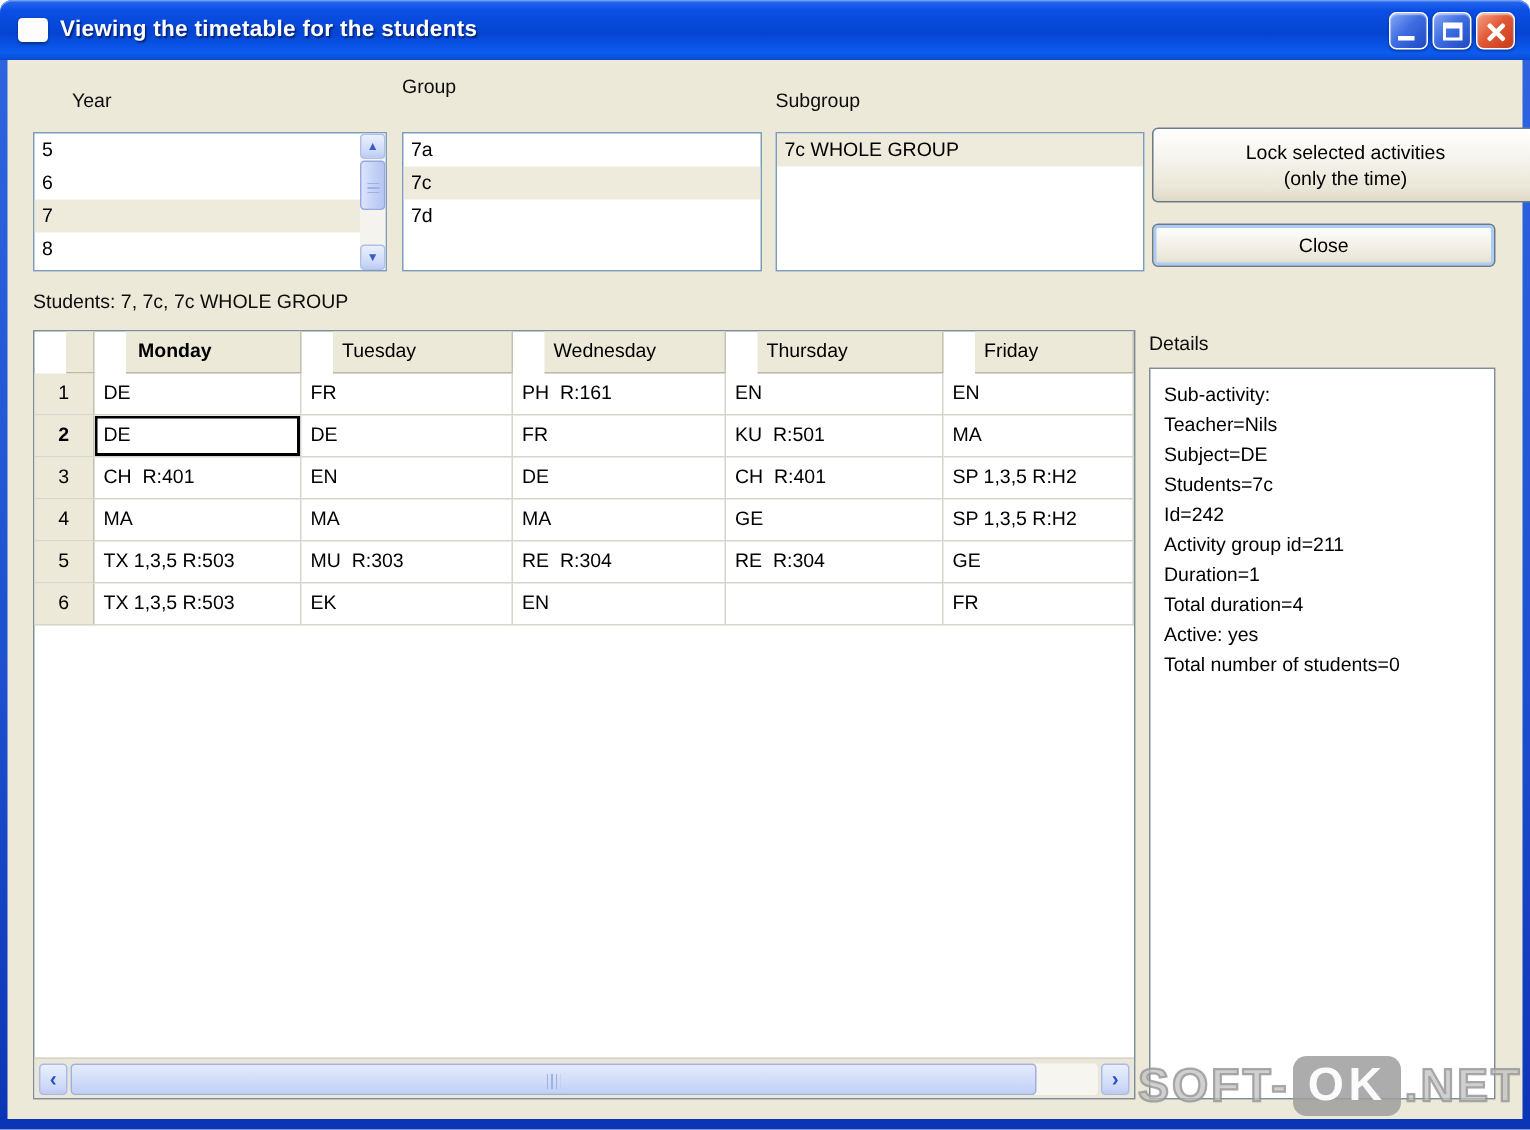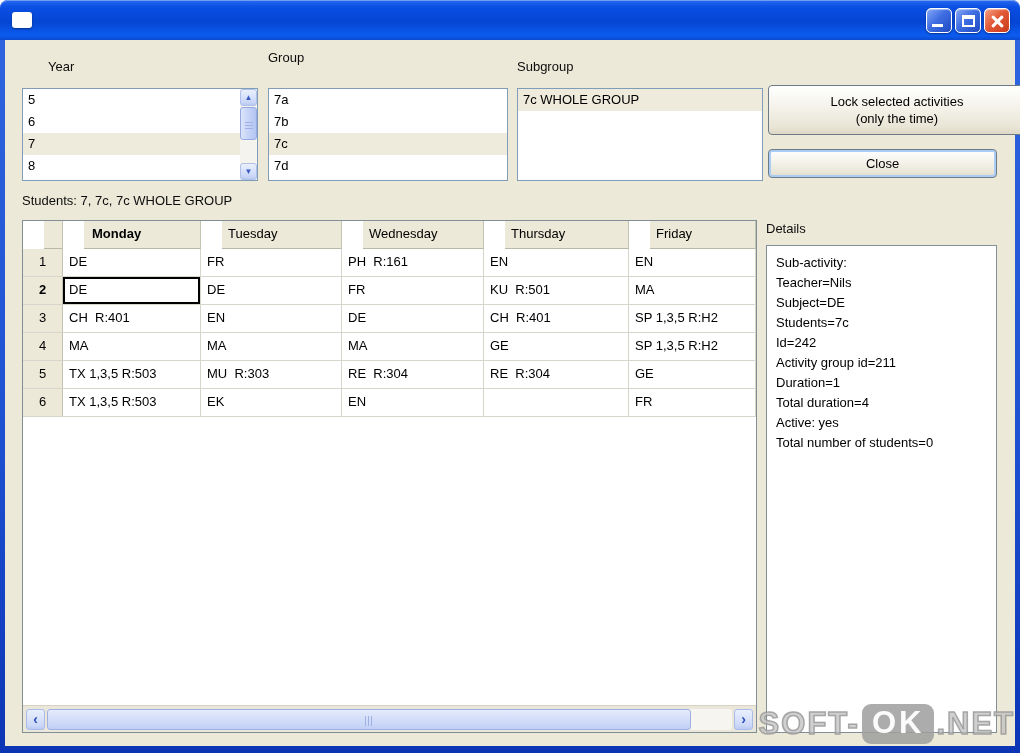--- a/index.html
+++ b/index.html
@@ -147,20 +147,21 @@
     -webkit-text-stroke: 0; letter-spacing: 3px;
   }
 </style>
 </head>
 <body>
 
 <div class="window">
 
   <div class="titlebar">
     <div class="app-icon"></div>
+    <div class="title-text">Viewing the timetable for the students</div>
     <div class="tb-controls">
       <div class="tb-btn blue">
           <span class="glyph-min"></span>
         </div>
       <div class="tb-btn blue">
           <span class="glyph-max"></span>
         </div>
       <div class="tb-btn red">
         <span class="glyph-close-a"></span>
         <span class="glyph-close-b"></span>
@@ -185,21 +186,20 @@
         <div class="vs-btn vs-up">▲</div>
         <div class="vs-thumb">
             <div class="vs-grip"></div>
           </div>
         <div class="vs-btn vs-down">▼</div>
       </div>
     </div>
 
     <div class="listbox" style="left:263px; top:48px; width:240px; height:93px;">
       <div class="li">7a</div>
-      <div class="li">7b</div>
       <div class="li sel">7c</div>
       <div class="li">7d</div>
     </div>
 
     <div class="listbox" style="left:512px; top:48px; width:246px; height:93px;">
       <div class="li sel">7c WHOLE GROUP</div>
     </div>
 
     <div class="pushbtn" style="left:763px; top:45px; width:258px; height:50px;">
       <span>Lock selected activities</span>

